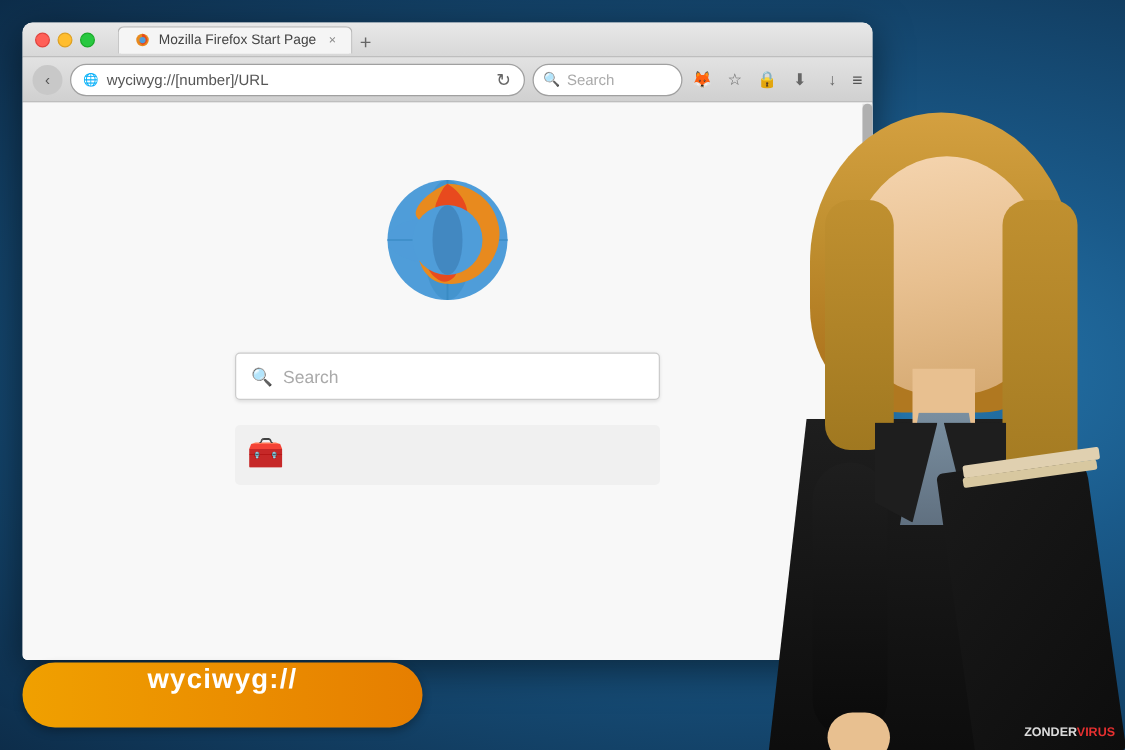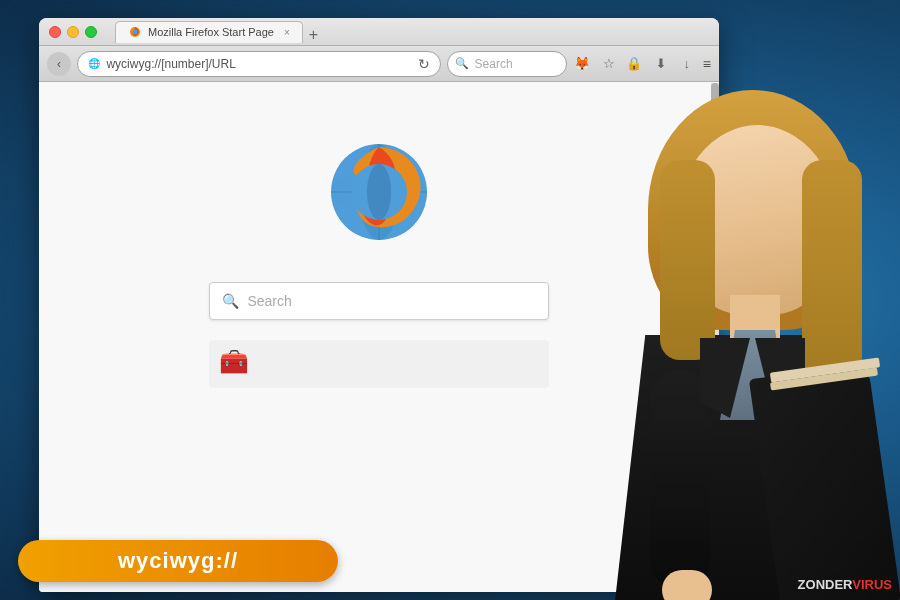--- a/index.html
+++ b/index.html
@@ -20,29 +20,28 @@
       background: radial-gradient(ellipse at 70% 50%, #2980b9 0%, #1a5a8a 40%, #0d2d4a 100%);
       z-index: 0;
     }
 
     
     .browser-window {
       position: absolute;
       top: 18px;
       left: 18px;
       width: 680px;
-      height: 574px;
+      height: 510px;
       background: #f0f0f0;
       border-radius: 8px 8px 4px 4px;
       box-shadow: 0 8px 30px rgba(0,0,0,0.5);
       z-index: 2;
       overflow: hidden;
       display: flex;
       flex-direction: column;
-      margin-left: 21px;
     }
 
     
     .title-bar {
       background: linear-gradient(to bottom, #e8e8e8, #d8d8d8);
       height: 28px;
       display: flex;
       align-items: center;
       padding: 0 10px;
       gap: 6px;
@@ -293,43 +292,43 @@
       z-index: 3;
       overflow: hidden;
     }
 
     
     .bottom-banner {
       position: absolute;
       bottom: 18px;
       left: 18px;
       width: 320px;
-      height: 42px;
+      height: 52px;
       background: linear-gradient(to right, #f0a000, #e67e00);
       border-radius: 30px;
       display: flex;
-      align-items: center;
+      align-items: flex-start;
       justify-content: center;
       z-index: 10;
       box-shadow: 0 3px 8px rgba(0,0,0,0.3);
     }
 
     .banner-text {
       font-size: 22px;
       font-weight: bold;
       color: white;
       letter-spacing: 1px;
     }
 
     
     .watermark {
       position: absolute;
       bottom: 8px;
       right: 8px;
-      font-size: 13px;
+      font-size: 10px;
       color: rgba(255,255,255,0.7);
       z-index: 10;
       font-weight: bold;
     }
 
     .watermark-red { color: #e53030; }
     .watermark-white { color: rgba(255,255,255,0.85); }
 
     
     .browser-scrollbar {

